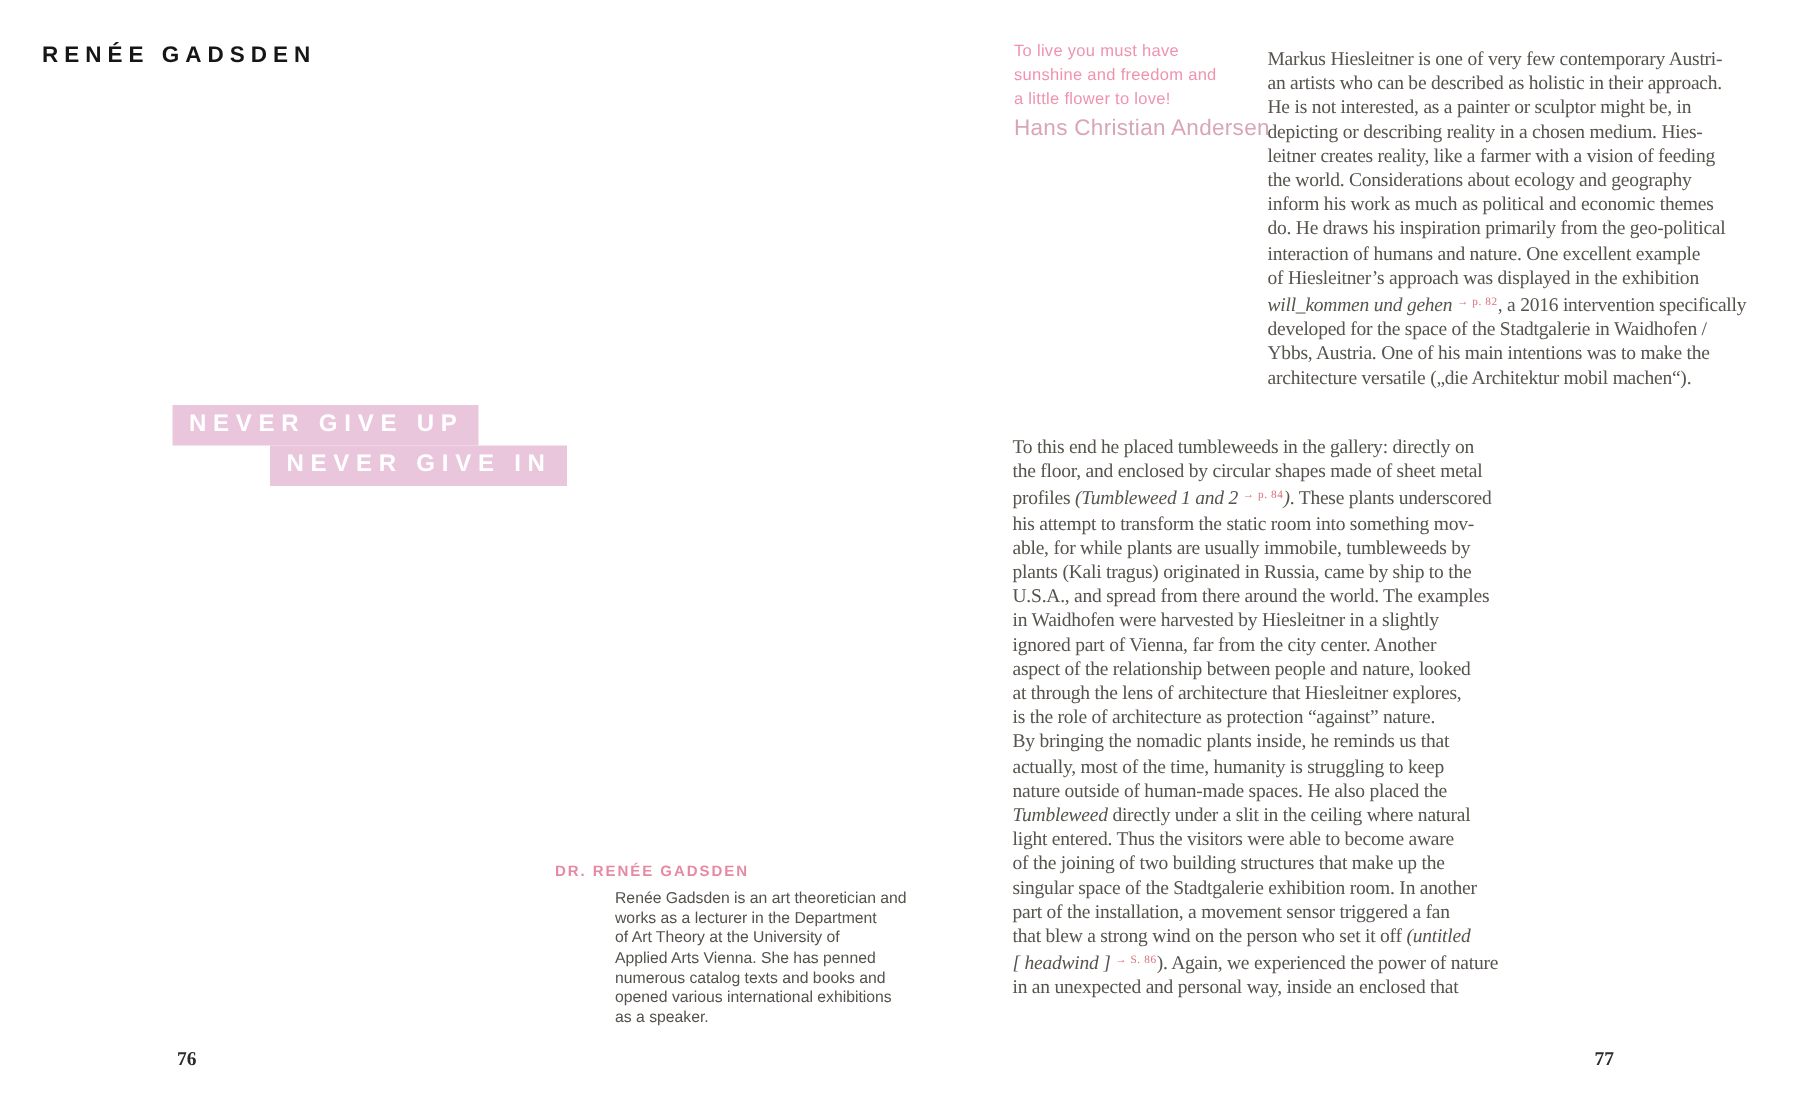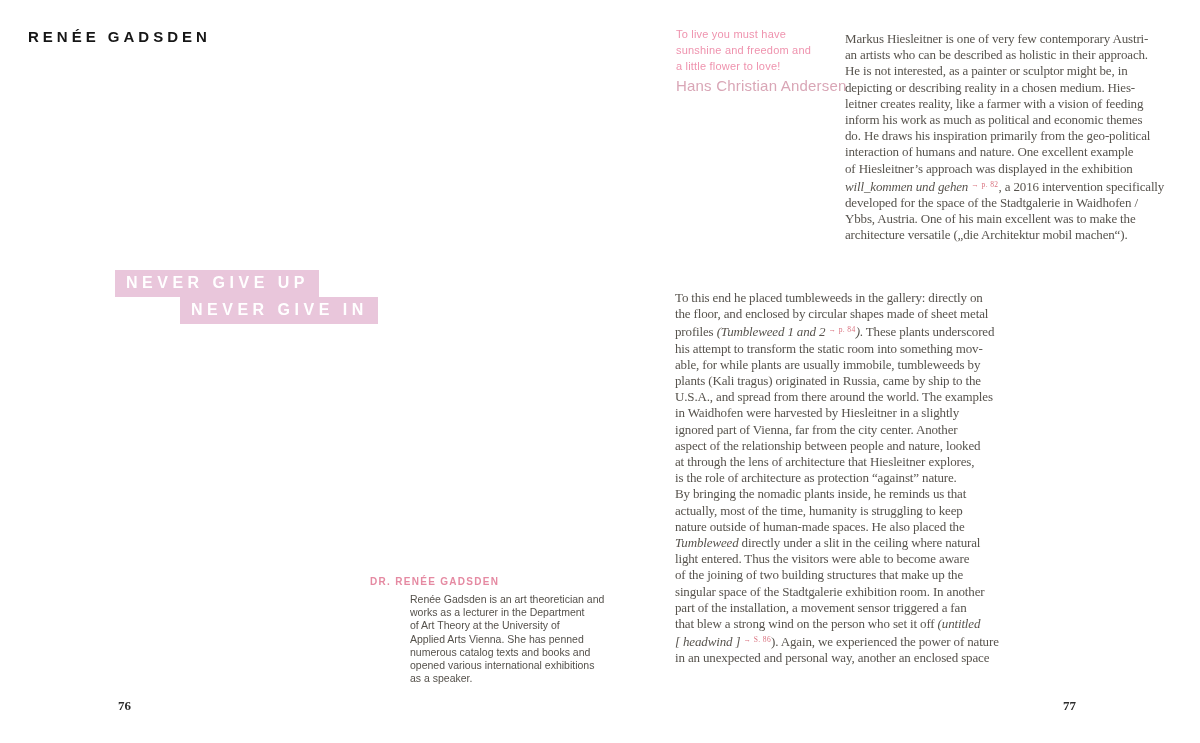--- a/index.html
+++ b/index.html
@@ -130,27 +130,28 @@
       </div>
     <div class="quote-attribution">Hans Christian Andersen</div>
   </div>
 
   <div id="para-1" class="body-copy">
       <div class="tline"><span>Markus Hiesleitner is one of very few contemporary Austri-</span></div>
       <div class="tline"><span>an artists who can be described as holistic in their approach.</span></div>
       <div class="tline"><span>He is not interested, as a painter or sculptor might be, in</span></div>
       <div class="tline"><span>depicting or describing reality in a chosen medium. Hies-</span></div>
       <div class="tline"><span>leitner creates reality, like a farmer with a vision of feeding</span></div>
+      <div class="tline"><span>the world. Considerations about ecology and geography</span></div>
       <div class="tline"><span>inform his work as much as political and economic themes</span></div>
       <div class="tline"><span>do. He draws his inspiration primarily from the geo-political</span></div>
       <div class="tline"><span>interaction of humans and nature. One excellent example</span></div>
       <div class="tline"><span>of Hiesleitner’s approach was displayed in the exhibition</span></div>
       <div class="tline"><span class="s-i">will_kommen und gehen</span><span> </span><span class="s-r">→ p. 82</span><span>, a 2016 intervention specifically</span></div>
       <div class="tline"><span>developed for the space of the Stadtgalerie in Waidhofen /</span></div>
-      <div class="tline"><span>Ybbs, Austria. One of his main excellent was to make the</span></div>
+      <div class="tline"><span>Ybbs, Austria. One of his main intentions was to make the</span></div>
       <div class="tline"><span>architecture versatile („die Architektur mobil machen“).</span></div>
     </div>
 
   <div id="para-2" class="body-copy">
       <div class="tline"><span>To this end he placed tumbleweeds in the gallery: directly on</span></div>
       <div class="tline"><span>the floor, and enclosed by circular shapes made of sheet metal</span></div>
       <div class="tline"><span>profiles </span><span class="s-i">(Tumbleweed 1 and 2 </span><span class="s-r">→ p. 84</span><span class="s-i">)</span><span>. These plants underscored</span></div>
       <div class="tline"><span>his attempt to transform the static room into something mov-</span></div>
       <div class="tline"><span>able, for while plants are usually immobile, tumbleweeds by</span></div>
       <div class="tline"><span>plants (Kali tragus) originated in Russia, came by ship to the</span></div>
@@ -163,18 +164,18 @@
       <div class="tline"><span>By bringing the nomadic plants inside, he reminds us that</span></div>
       <div class="tline"><span>actually, most of the time, humanity is struggling to keep</span></div>
       <div class="tline"><span>nature outside of human-made spaces. He also placed the</span></div>
       <div class="tline"><span class="s-i">Tumbleweed</span><span> directly under a slit in the ceiling where natural</span></div>
       <div class="tline"><span>light entered. Thus the visitors were able to become aware</span></div>
       <div class="tline"><span>of the joining of two building structures that make up the</span></div>
       <div class="tline"><span>singular space of the Stadtgalerie exhibition room. In another</span></div>
       <div class="tline"><span>part of the installation, a movement sensor triggered a fan</span></div>
       <div class="tline"><span>that blew a strong wind on the person who set it off </span><span class="s-i">(untitled</span></div>
       <div class="tline"><span class="s-i">[ headwind ] </span><span class="s-r">→ S. 86</span><span>). Again, we experienced the power of nature</span></div>
-      <div class="tline"><span>in an unexpected and personal way, another an enclosed space</span></div>
+      <div class="tline"><span>in an unexpected and personal way, inside an enclosed that</span></div>
     </div>
 
   <div id="pn-right" class="page-number">77</div>
 
 </div>
 
 </body></html>

